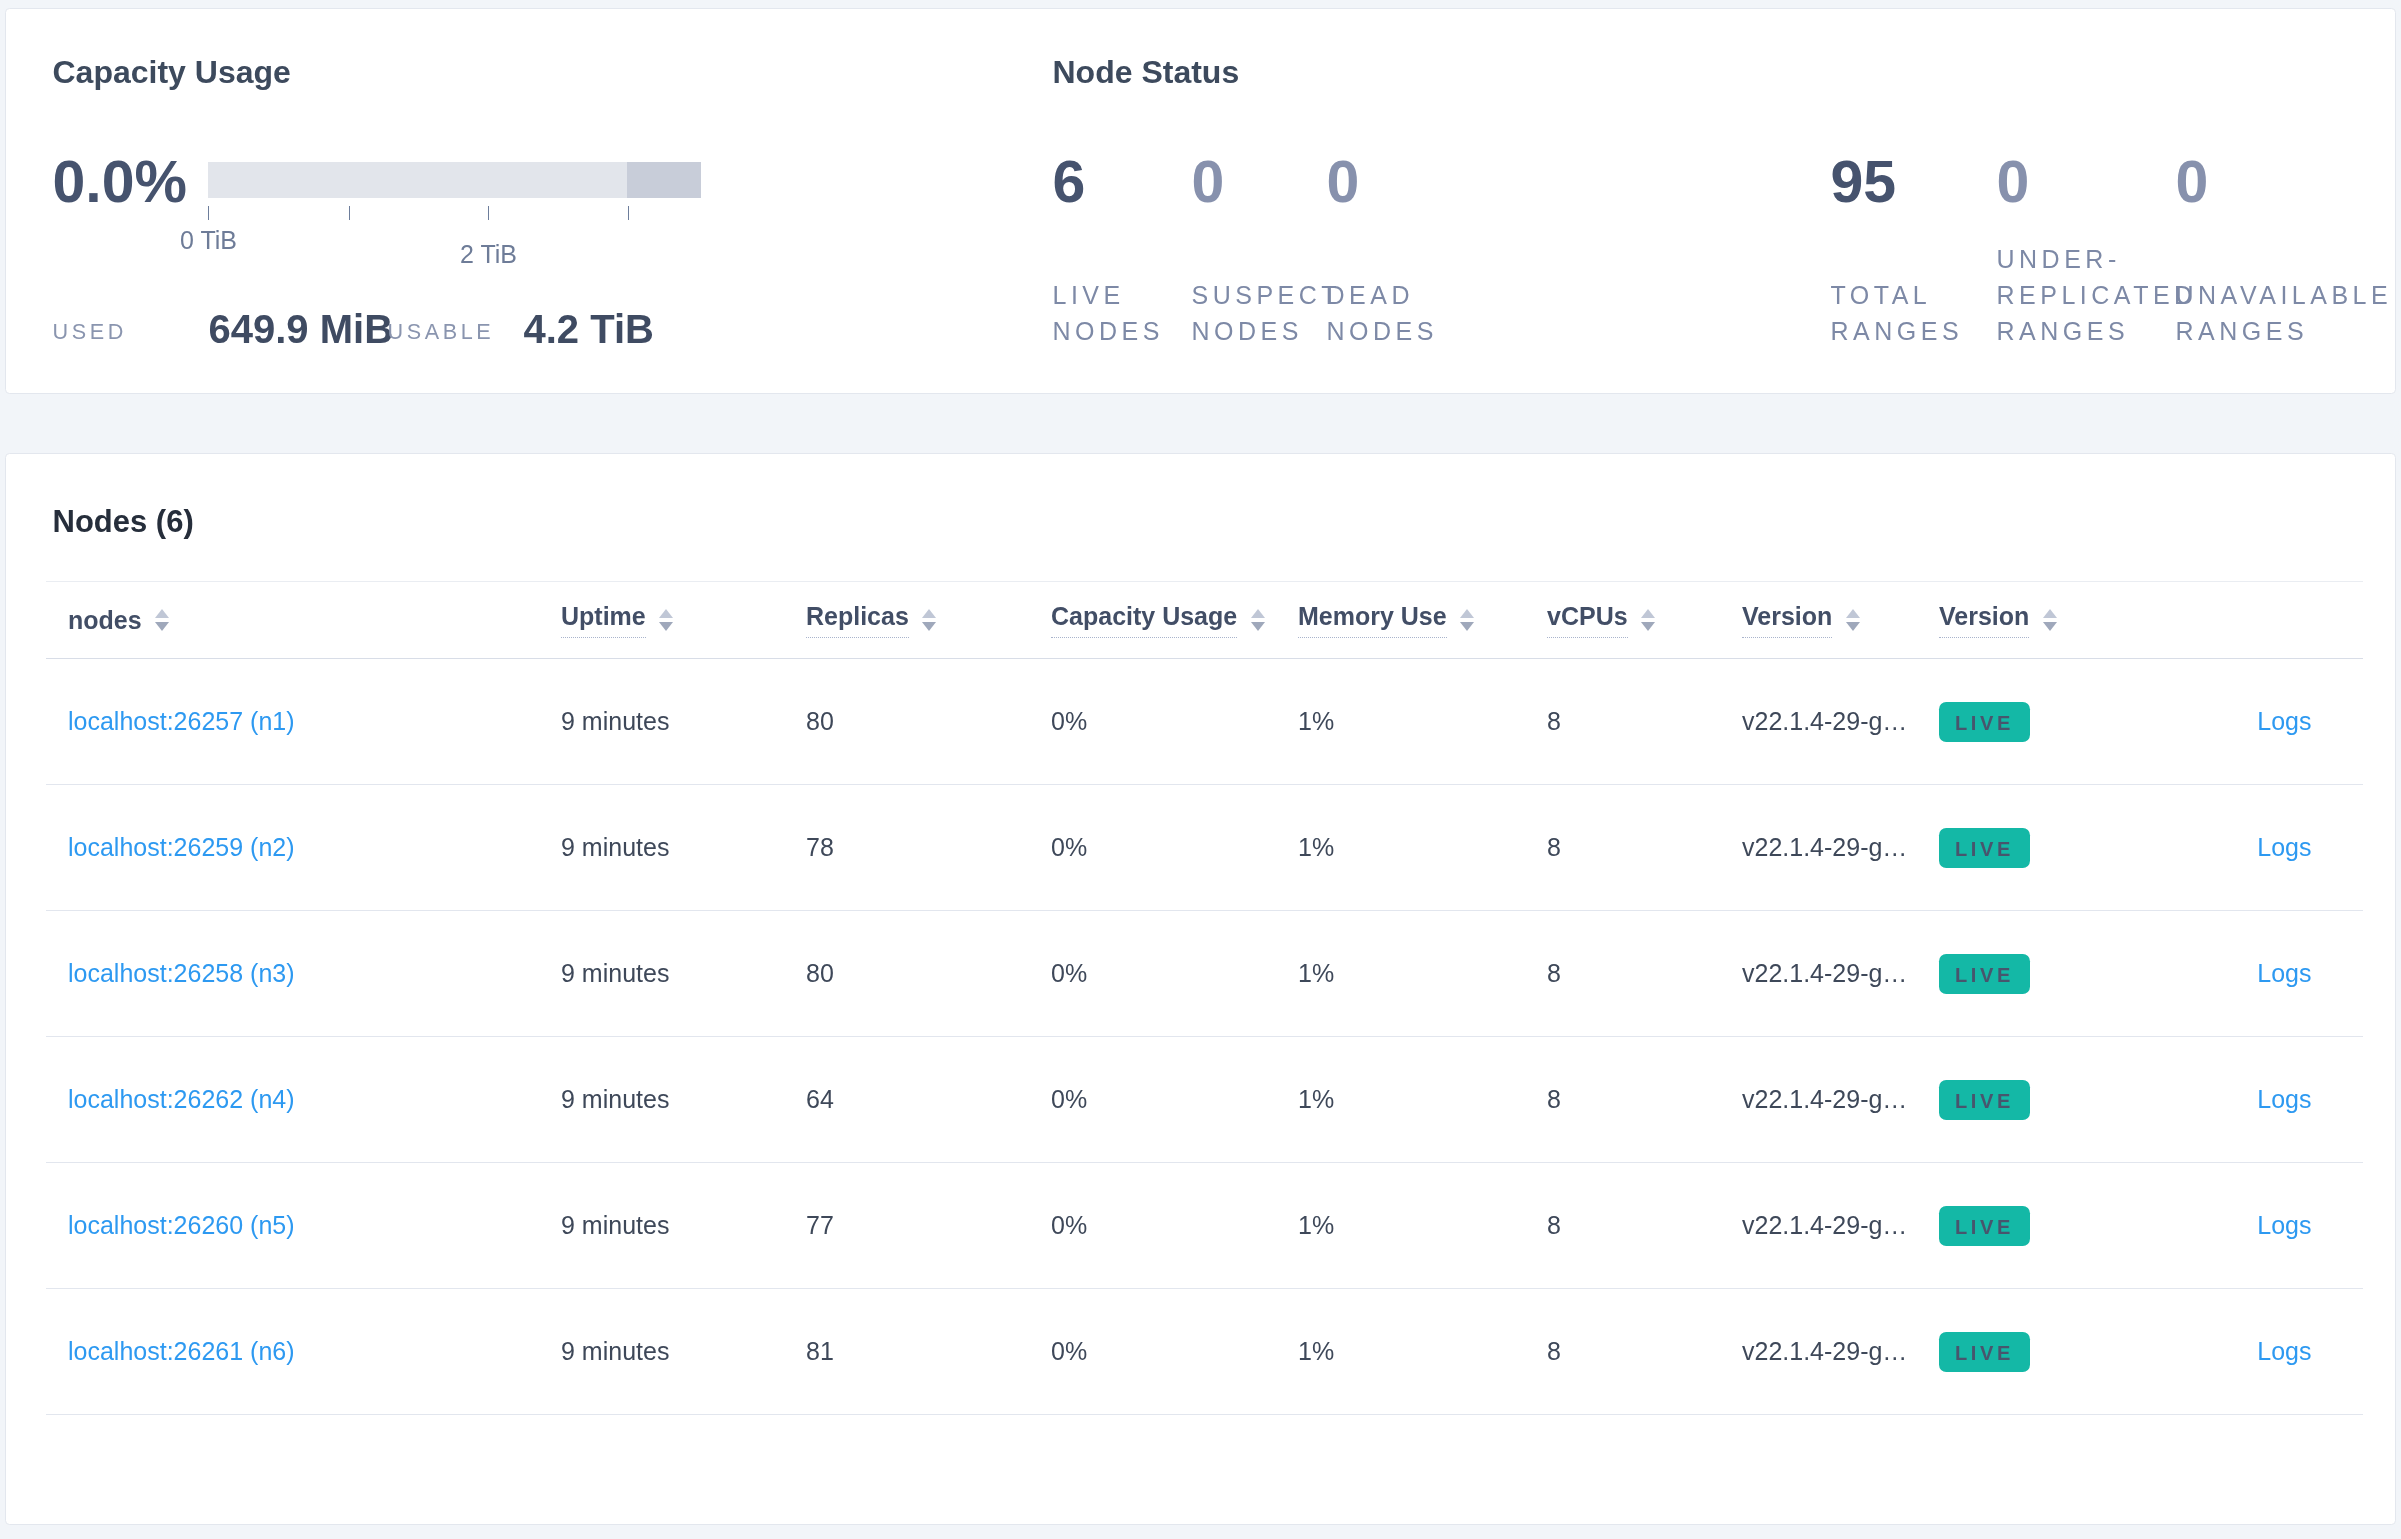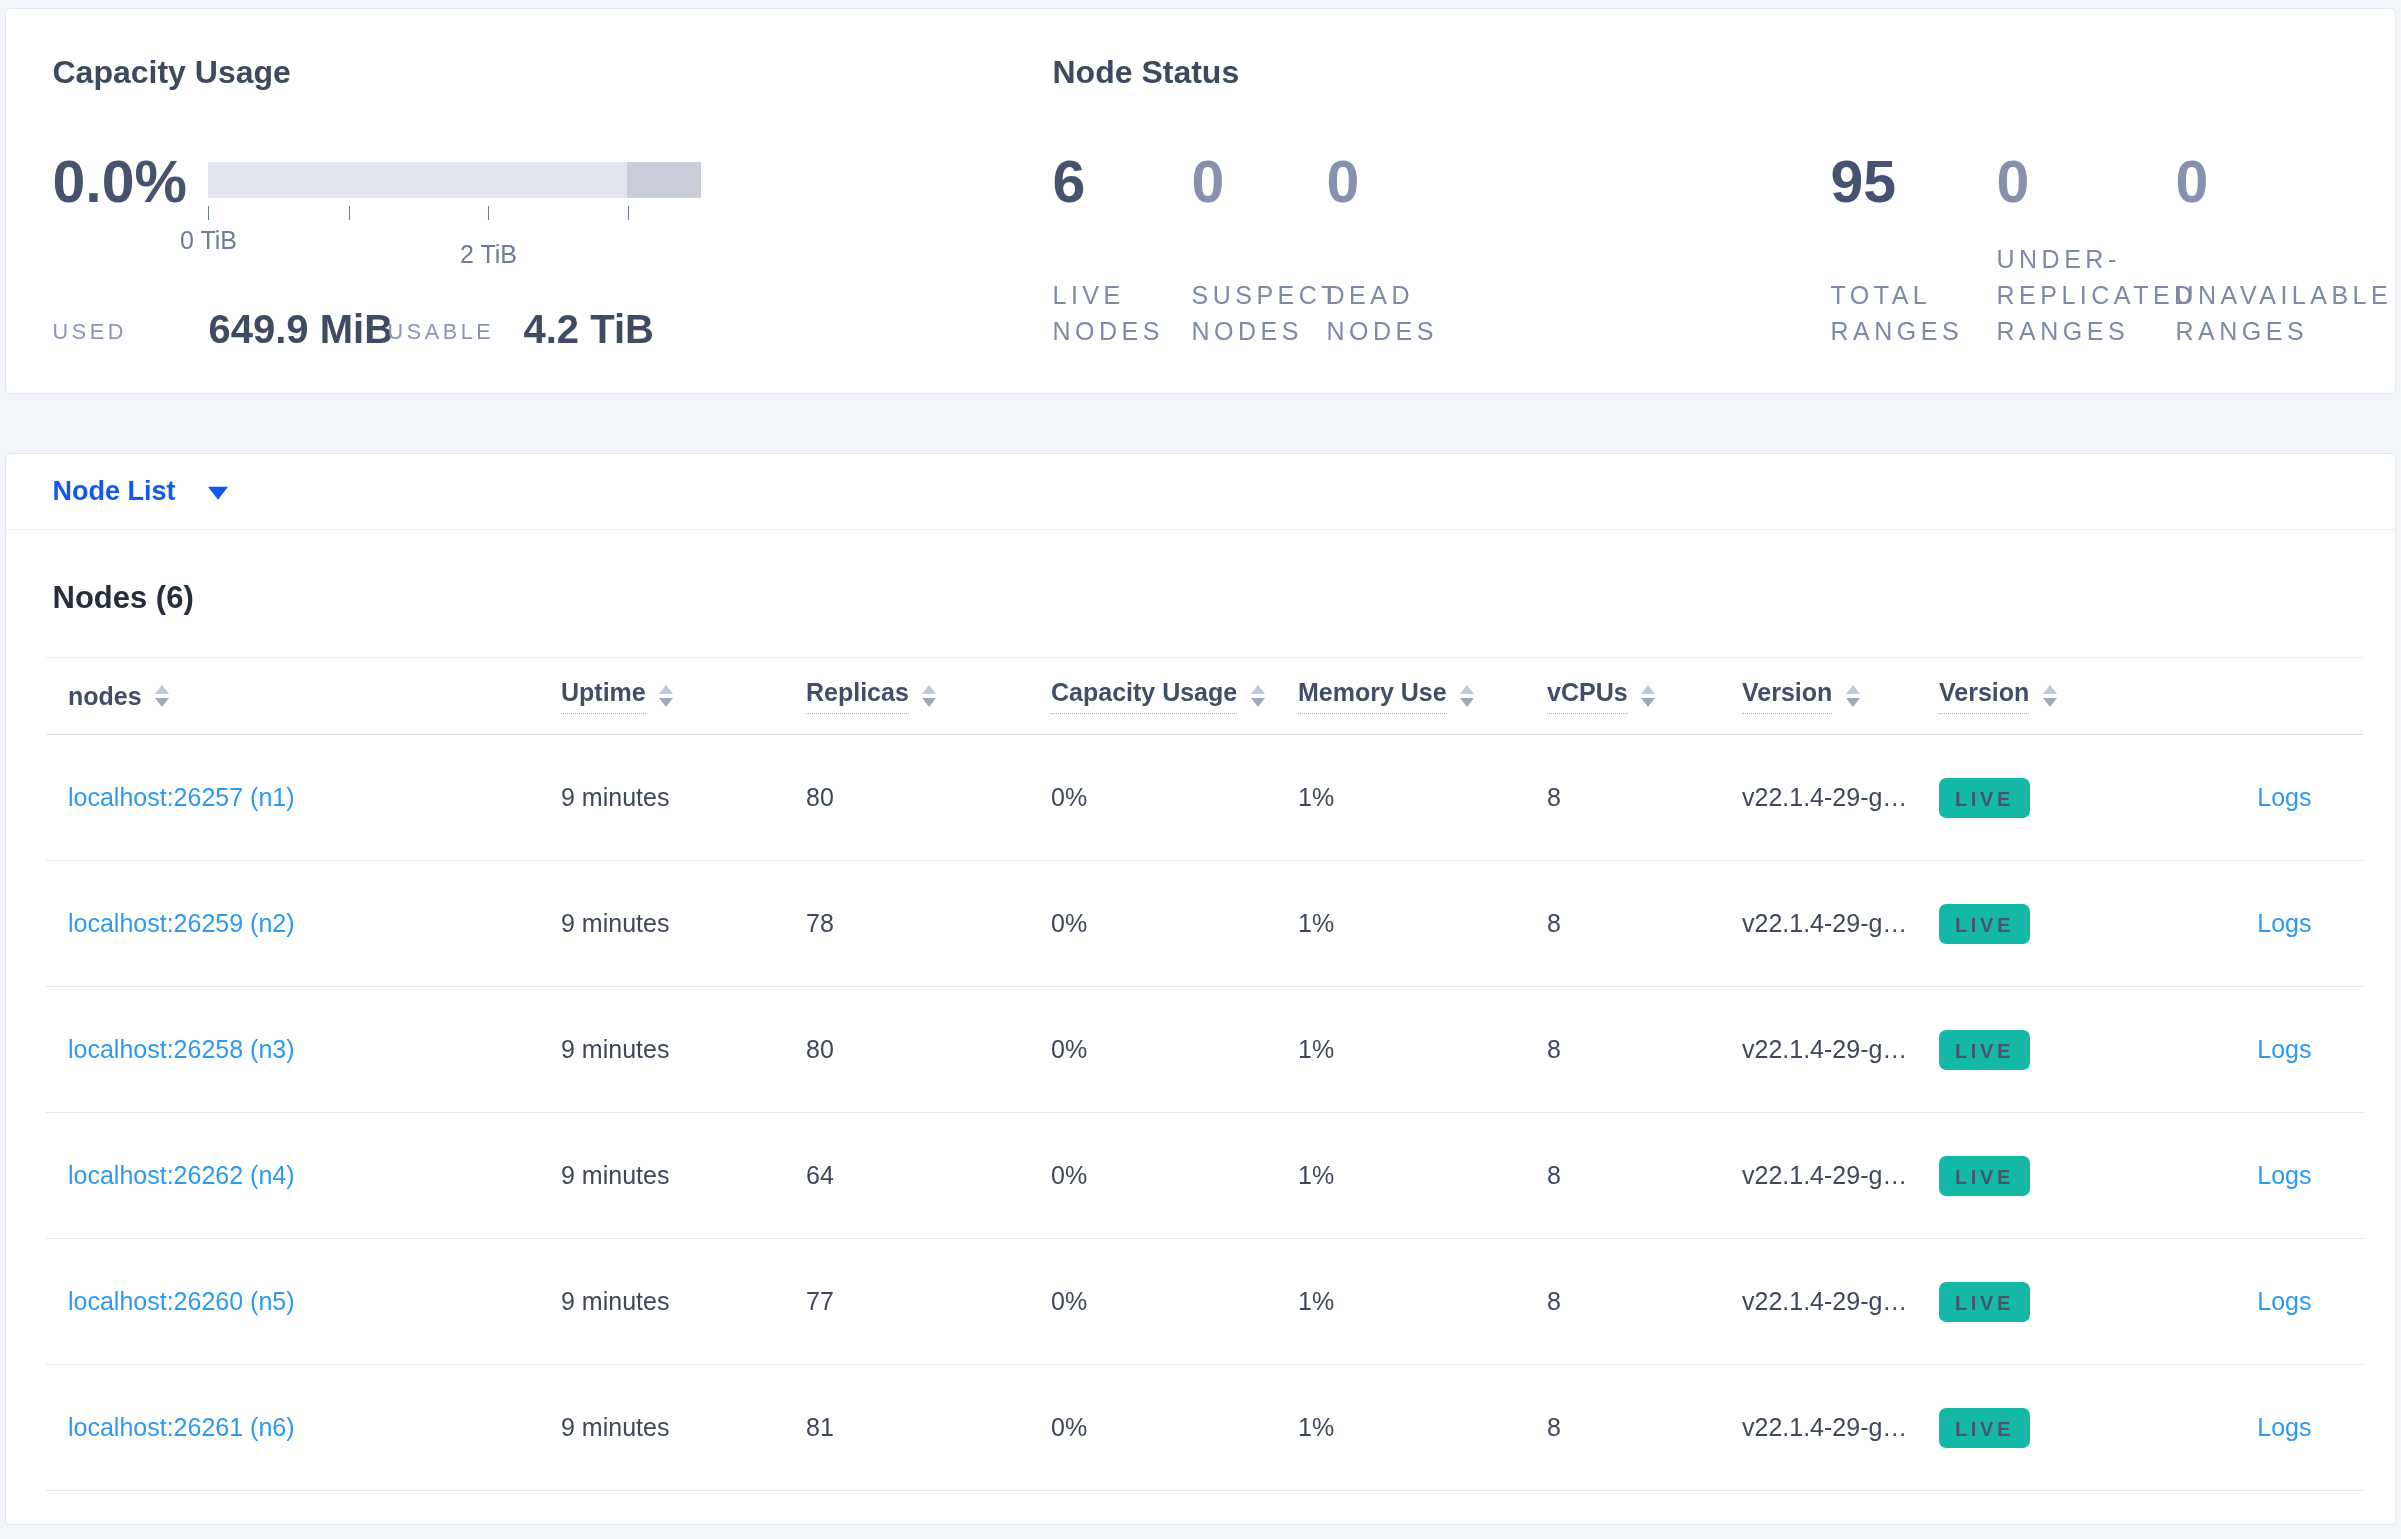--- a/index.html
+++ b/index.html
@@ -140,24 +140,20 @@
         <div class="stat-col">
           <div class="stat-value">0</div>
           <div class="stat-label">UNAVAILABLE RANGES</div>
         </div>
       </div>
   </div>
 
 </div>
 
 <div class="card" id="lower-card">
-  <div id="nodelist-bar">
-    <span id="nodelist-label">Node List</span>
-    <span id="nodelist-caret"></span>
-  </div>
 
   <div id="panel-title">Nodes (6)</div>
 
   <div id="node-table">
     <div class="tr header" id="table-header-row">
         <div class="th">
           <span class="hdr-label">nodes</span>
           <span class="sort-icon">
             <span class="up"></span>
             <span class="down"></span>

